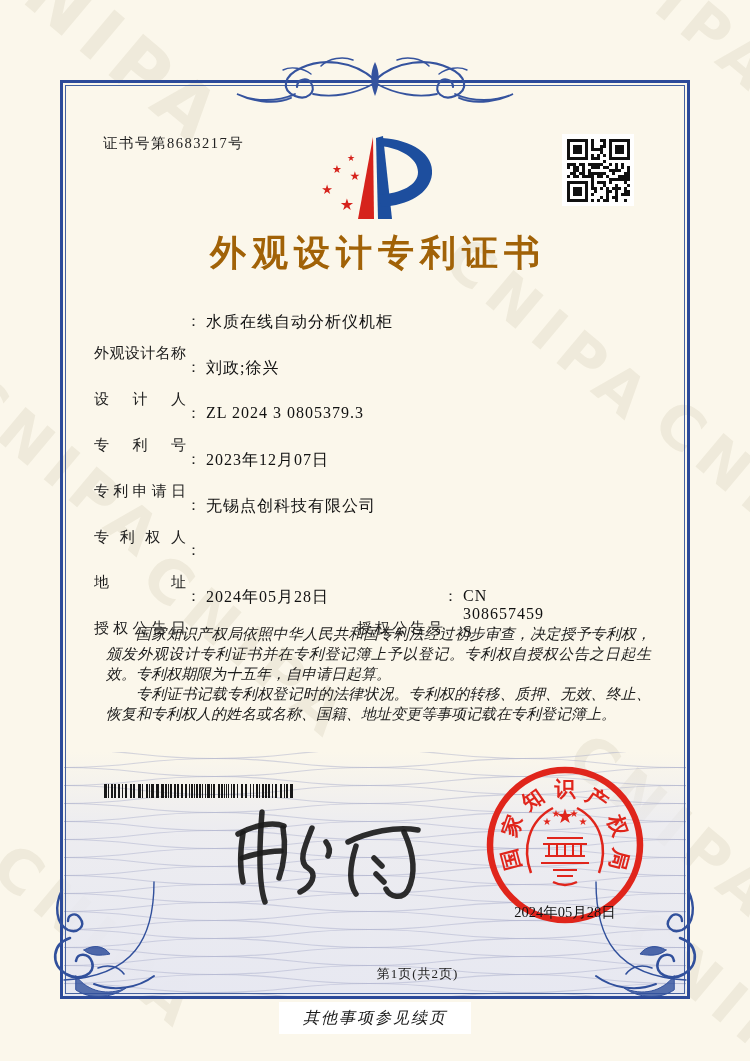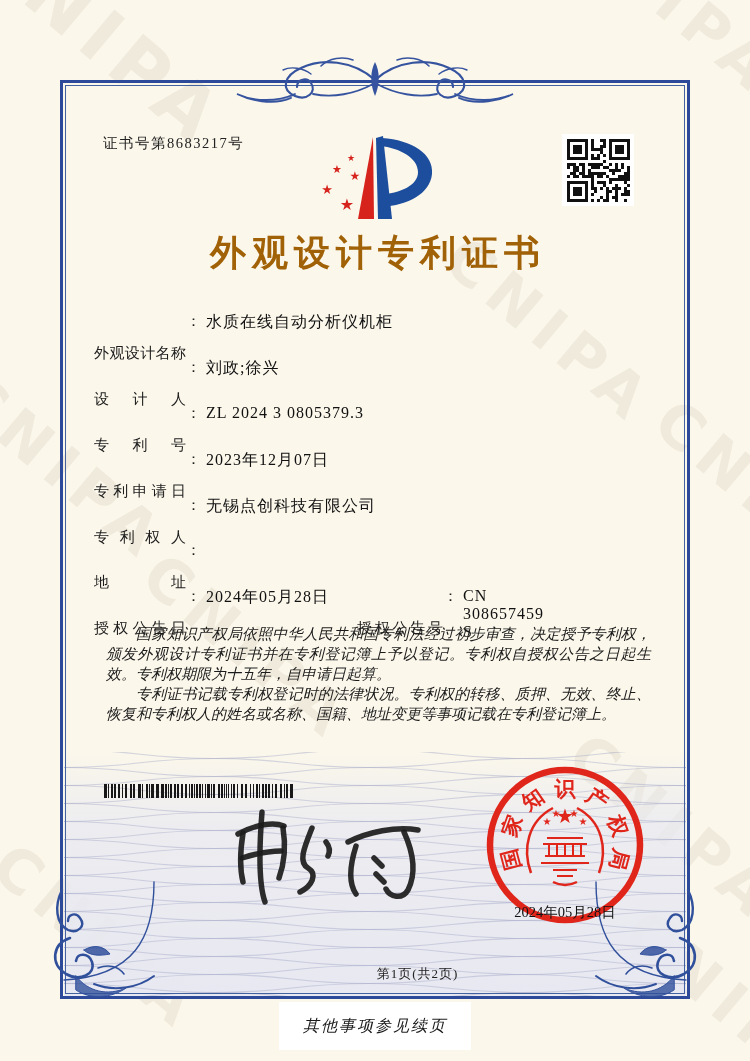--- a/index.html
+++ b/index.html
@@ -58,21 +58,21 @@
 
   .signature { position:absolute; left:218px; top:798px; z-index:6; }
 
   .seal { position:absolute; left:483px; top:763px; width:164px; height:164px; z-index:7; }
   .seal-date { position:absolute; left:488px; top:903px; width:154px; text-align:center;
                font-size:14.5px; color:#111; z-index:8; }
 
   .page-indicator { position:absolute; left:60px; top:965px; width:680px; text-align:center;
                     font-size:13px; color:#222; z-index:6; letter-spacing:1px;padding-left:35px; }
 
-  .cont-note { position:absolute; left:279px; top:1002px; width:192px; height:48px;
+  .cont-note { position:absolute; left:279px; top:1002px; width:192px; height:32px;
                background:#FFFFFF; z-index:6; display:flex; align-items:center; justify-content:center;
                font-style:italic; font-size:16px; letter-spacing:2px; color:#1a1a1a; }
 
   .ornament-top { position:absolute; left:225px; top:50px; z-index:5; }
   .flourish { position:absolute; z-index:5; }
   .flourish.left { left:50px; top:880px; }
   .flourish.right { left:590px; top:880px; transform:scaleX(-1); }
 
   .ring-ch { font-family:"DejaVu Sans","Liberation Sans",sans-serif; font-weight:bold;
              font-size:21px; fill:#E0251B; }

